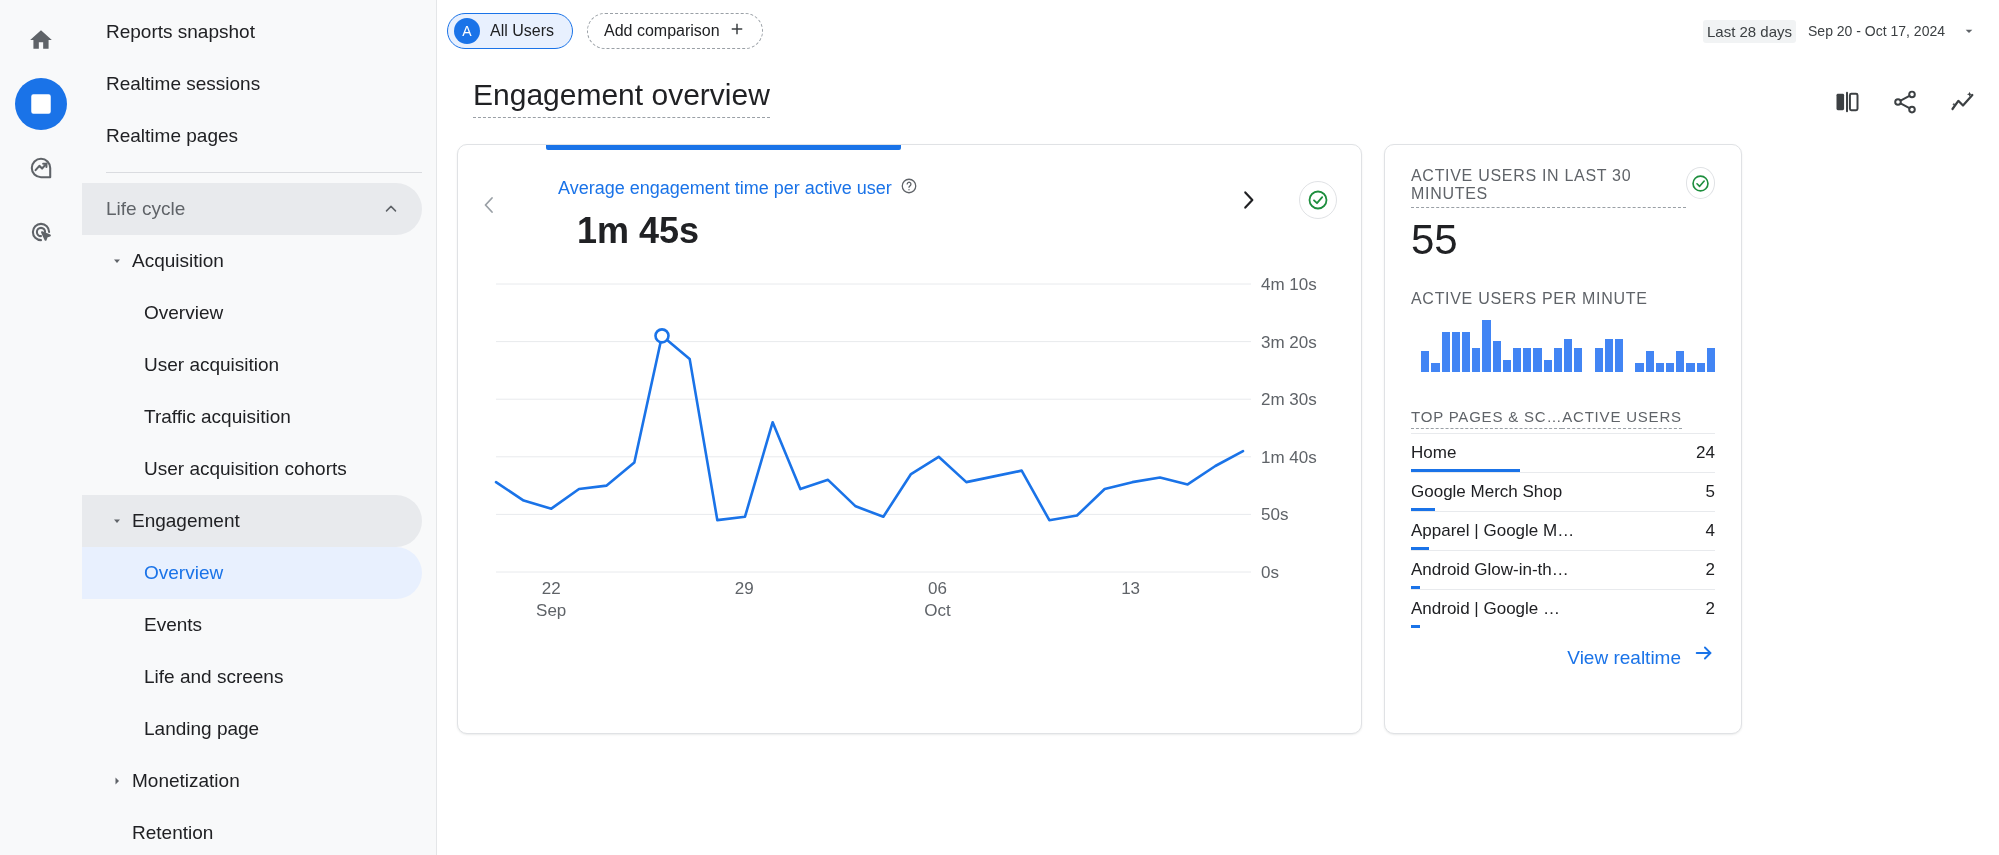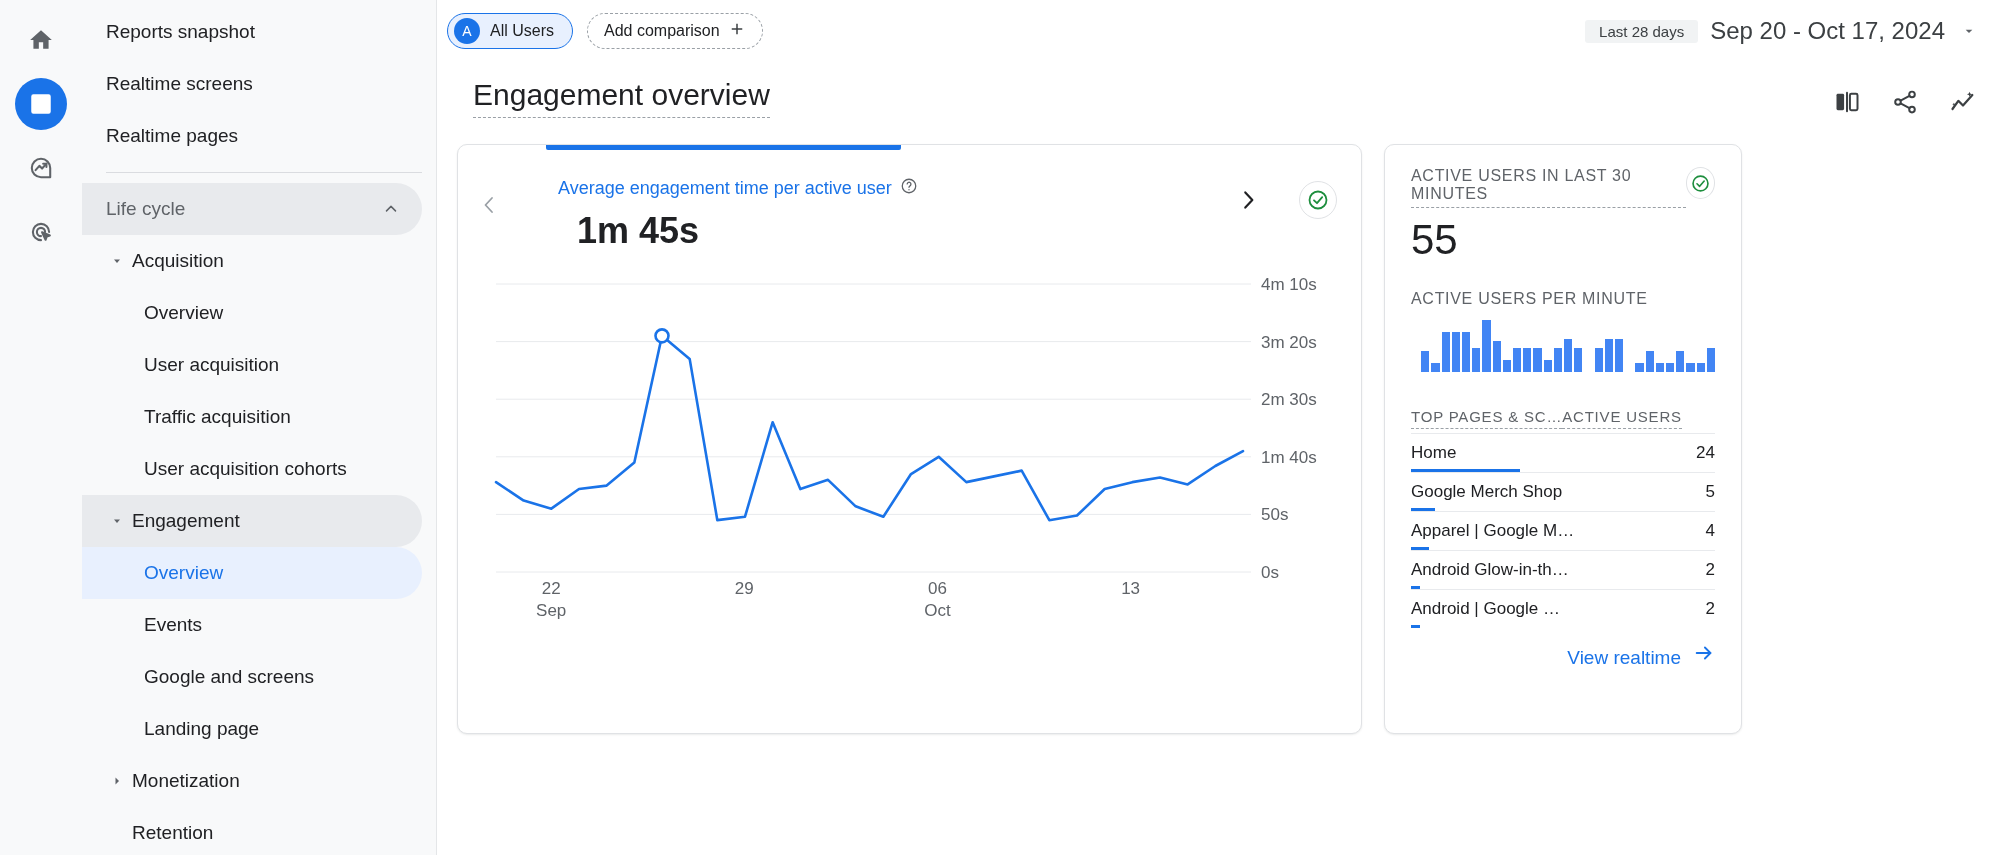--- a/index.html
+++ b/index.html
@@ -80,23 +80,23 @@
     border: 1px dashed #9aa0a6; border-radius: 18px;
     background: transparent; cursor: pointer;
     font-size: 16px; color: #202124; justify-content: center;
   }
   .daterange {
     margin-left: auto; display: flex; align-items: center; gap: 12px;
     cursor: pointer;
   }
   .dr-badge {
     font-size: 15px; color: #3c4043; background: #f1f3f4;
-    padding: 3px 14px; border-radius: 3px; font-weight: 500;
-  }
-  .dr-text { font-size: 24px; color: #3c4043; }
+    padding: 3px 4px; border-radius: 3px; font-weight: 500;
+  }
+  .dr-text { font-size: 14px; color: #3c4043; }
   .dr-caret { margin-left: 4px; display:flex; }
 
   .titlerow {
     display: flex; align-items: flex-start;
     padding: 16px 22px 0 20px; flex: 0 0 auto;
   }
   .page-title {
     font-size: 30px; color: #202124; font-weight: 400;
     border-bottom: 1px dashed #9aa0a6; padding-bottom: 5px; margin-left: 16px;
   }
@@ -231,21 +231,21 @@
         <path d="M13 12.2l7.2 3-2.9 1.1-1.1 2.9z" fill="#5f6368" stroke-linejoin="round"></path>
       </svg>
     </div>
   </div>
 
   <div class="nav" id="sidebar-nav">
       <div class="nav-item lvl0">
         <span>Reports snapshot</span>
       </div>
       <div class="nav-item lvl0">
-        <span>Realtime screens</span>
+        <span>Realtime sessions</span>
       </div>
       <div class="nav-item lvl0">
         <span>Realtime pages</span>
       </div>
       <div class="nav-divider"></div>
       <div class="nav-item lvl0 highlight group">
         <span>Life cycle</span>
         <span class="chev-right">
           <svg width="18" height="18" viewBox="0 0 24 24" fill="none" stroke="#5f6368" stroke-width="2">
             <polyline points="6,14.5 12,8.5 18,14.5" stroke-linecap="round" stroke-linejoin="round"></polyline>
@@ -280,21 +280,21 @@
         </span>
         <span>Engagement</span>
       </div>
       <div class="nav-item lvl2 selected">
         <span>Overview</span>
       </div>
       <div class="nav-item lvl2">
         <span>Events</span>
       </div>
       <div class="nav-item lvl2">
-        <span>Google and screens</span>
+        <span>Life and screens</span>
       </div>
       <div class="nav-item lvl2">
         <span>Landing page</span>
       </div>
       <div class="nav-item lvl1">
         <span class="caret" style="left: 28px;">
           <svg width="12" height="12" viewBox="0 0 24 24" fill="#5f6368">
             <path d="M9 5l7 7-7 7z"></path>
           </svg>
         </span>

